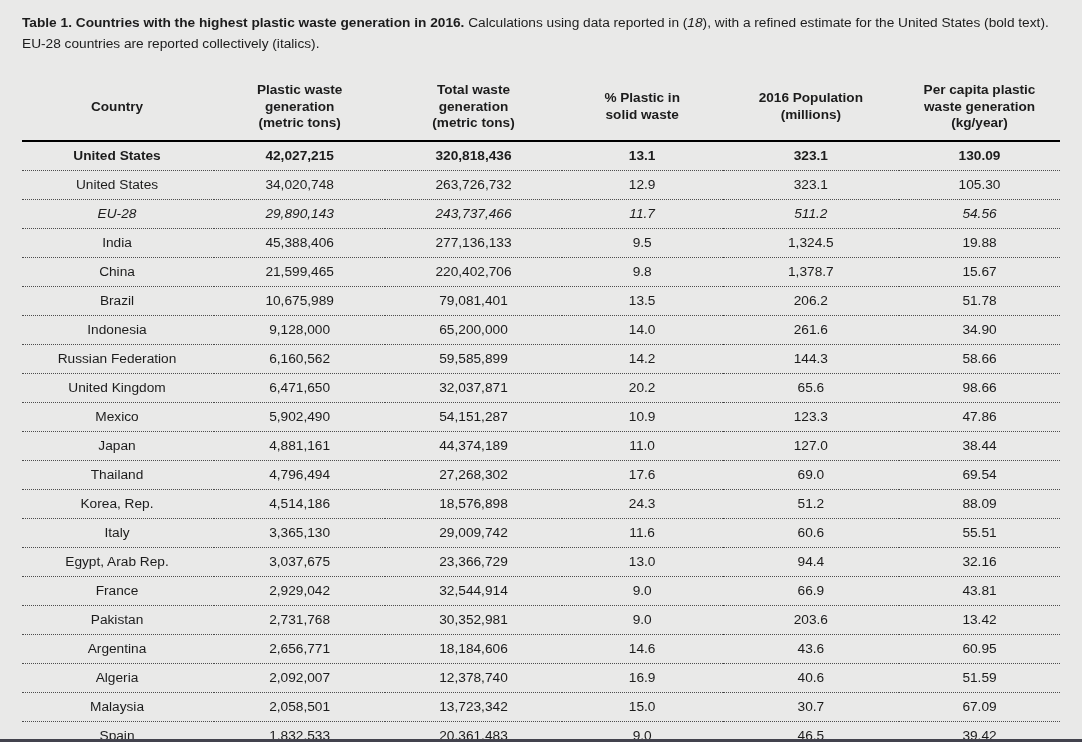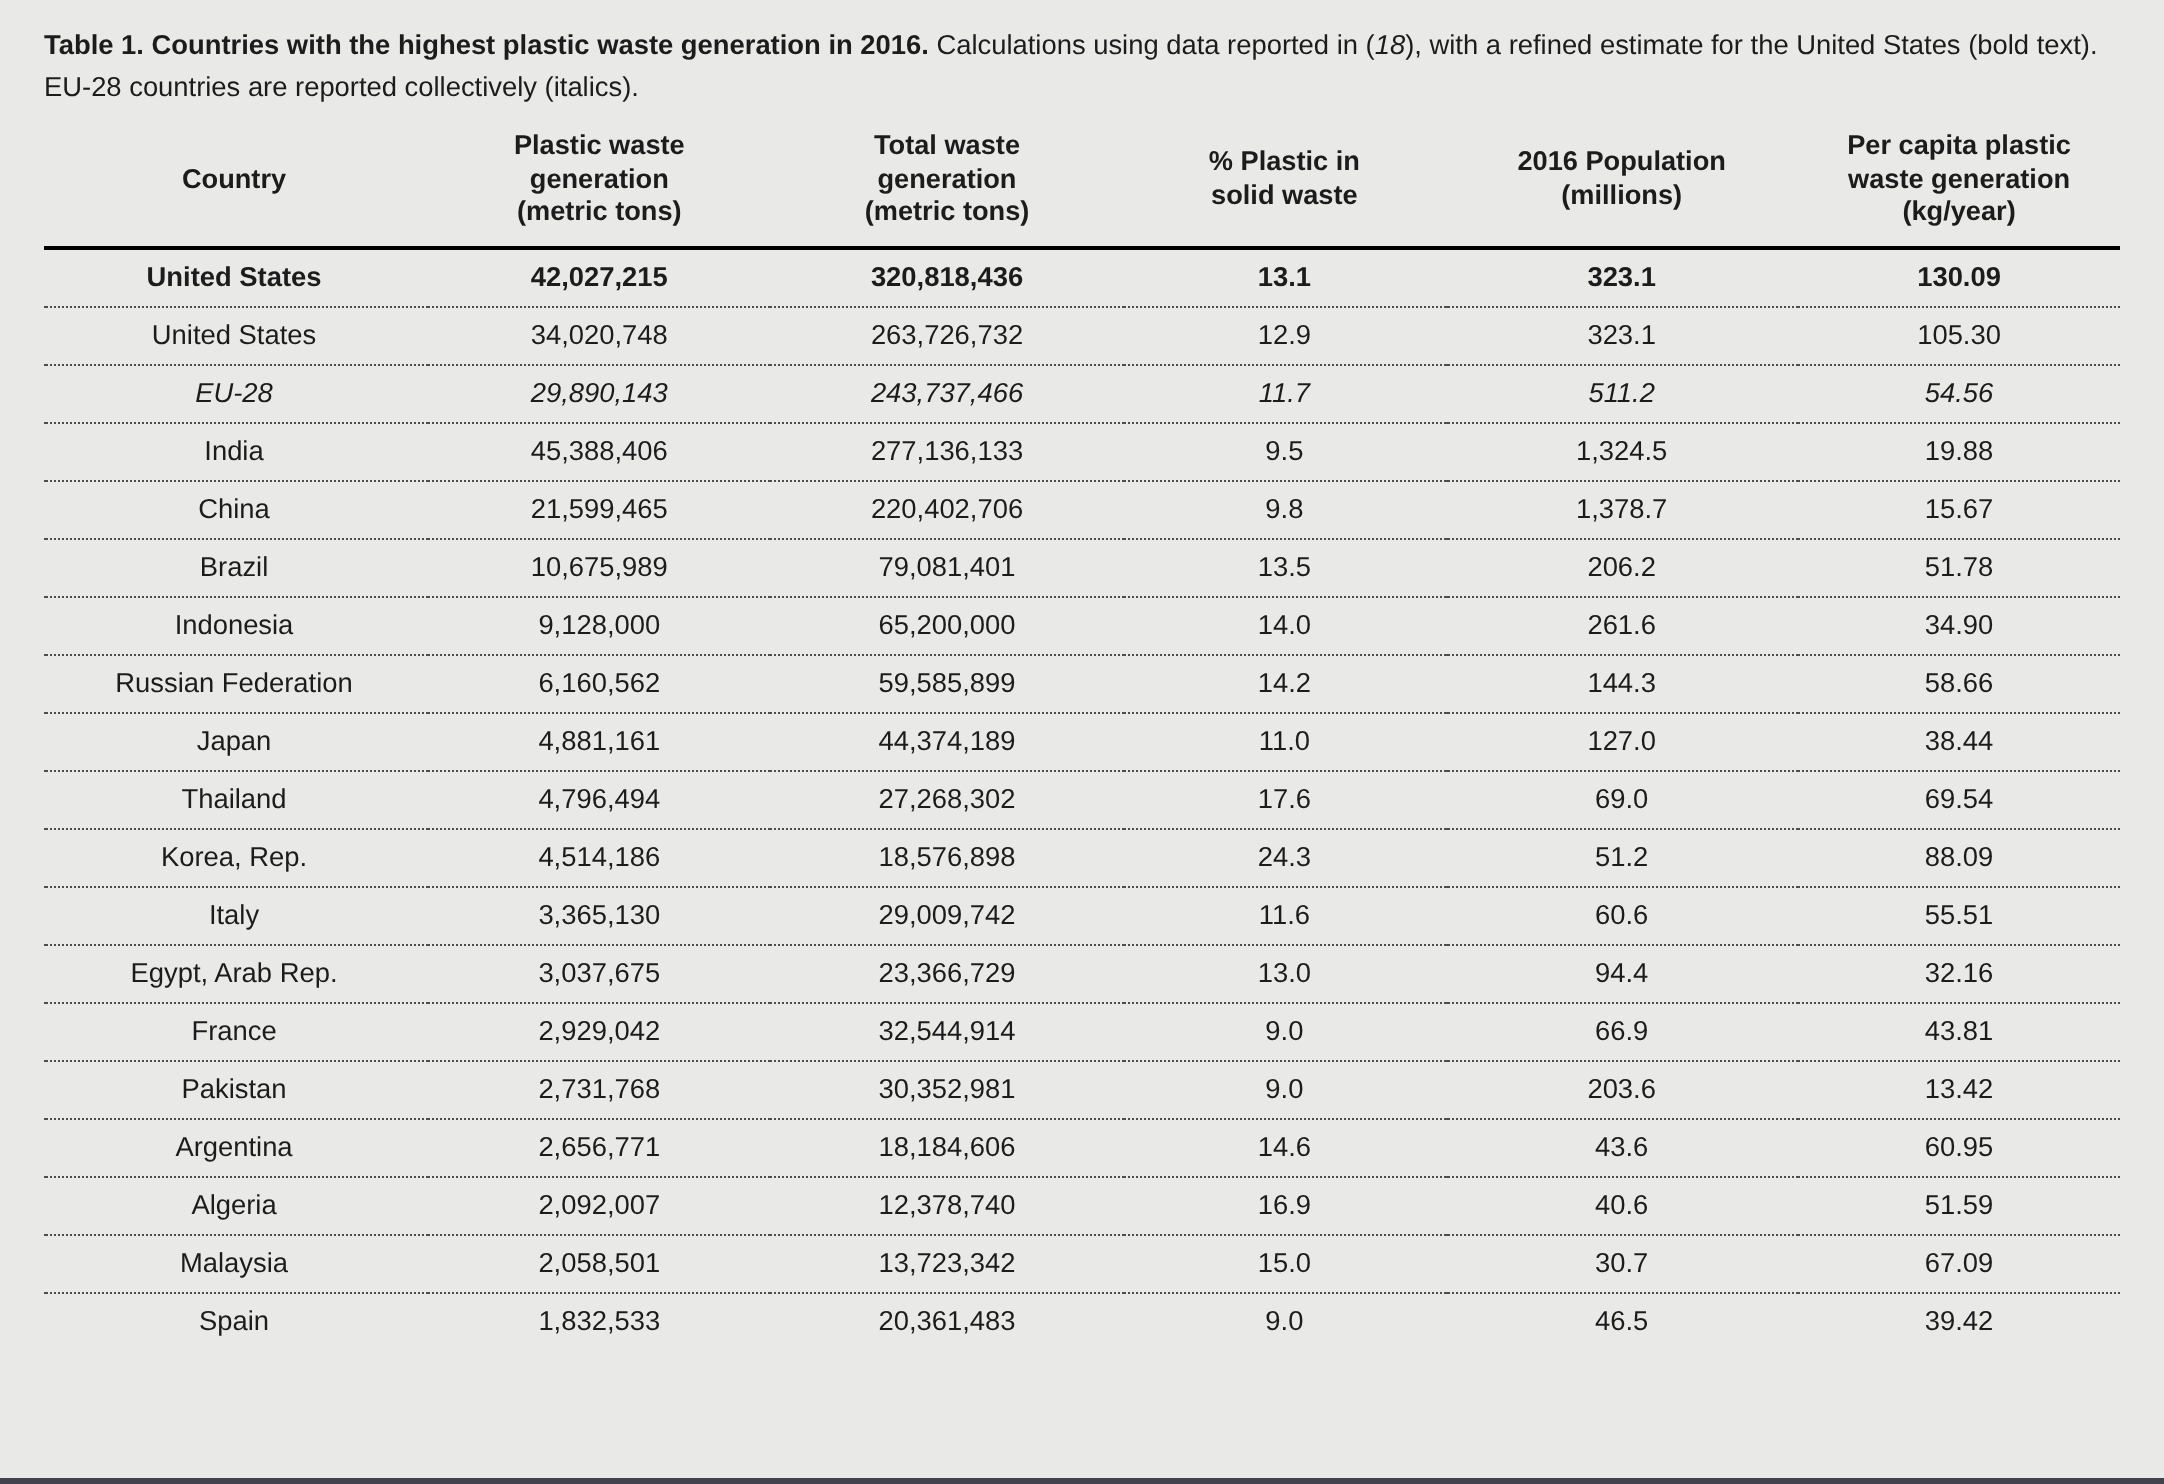--- a/index.html
+++ b/index.html
@@ -10,21 +10,21 @@
     color: #1c1c1c;
     font-family: "Liberation Sans", sans-serif;
     position: relative;
     overflow: hidden;
   }
   .page { padding: 13px 22px 0 22px; }
 
   .caption {
     font-size: 13.7px;
     line-height: 1.5;
-    margin: 0 0 9px 0;
+    margin: 0 0 26px 0;
   }
   .caption .ref { font-style: italic; }
 
   table.data-table {
     width: 100%;
     border-collapse: collapse;
     table-layout: fixed;
   }
   thead tr { border-bottom: 2px solid #000; }
   th {
@@ -148,20 +148,36 @@
         </tr>
         <tr class="normal">
           <td class="left">Russian Federation</td>
           <td>6,160,562</td>
           <td>59,585,899</td>
           <td>14.2</td>
           <td>144.3</td>
           <td>58.66</td>
         </tr>
         <tr class="normal">
+          <td class="left">United Kingdom</td>
+          <td>6,471,650</td>
+          <td>32,037,871</td>
+          <td>20.2</td>
+          <td>65.6</td>
+          <td>98.66</td>
+        </tr>
+        <tr class="normal">
+          <td class="left">Mexico</td>
+          <td>5,902,490</td>
+          <td>54,151,287</td>
+          <td>10.9</td>
+          <td>123.3</td>
+          <td>47.86</td>
+        </tr>
+        <tr class="normal">
           <td class="left">Japan</td>
           <td>4,881,161</td>
           <td>44,374,189</td>
           <td>11.0</td>
           <td>127.0</td>
           <td>38.44</td>
         </tr>
         <tr class="normal">
           <td class="left">Thailand</td>
           <td>4,796,494</td>

